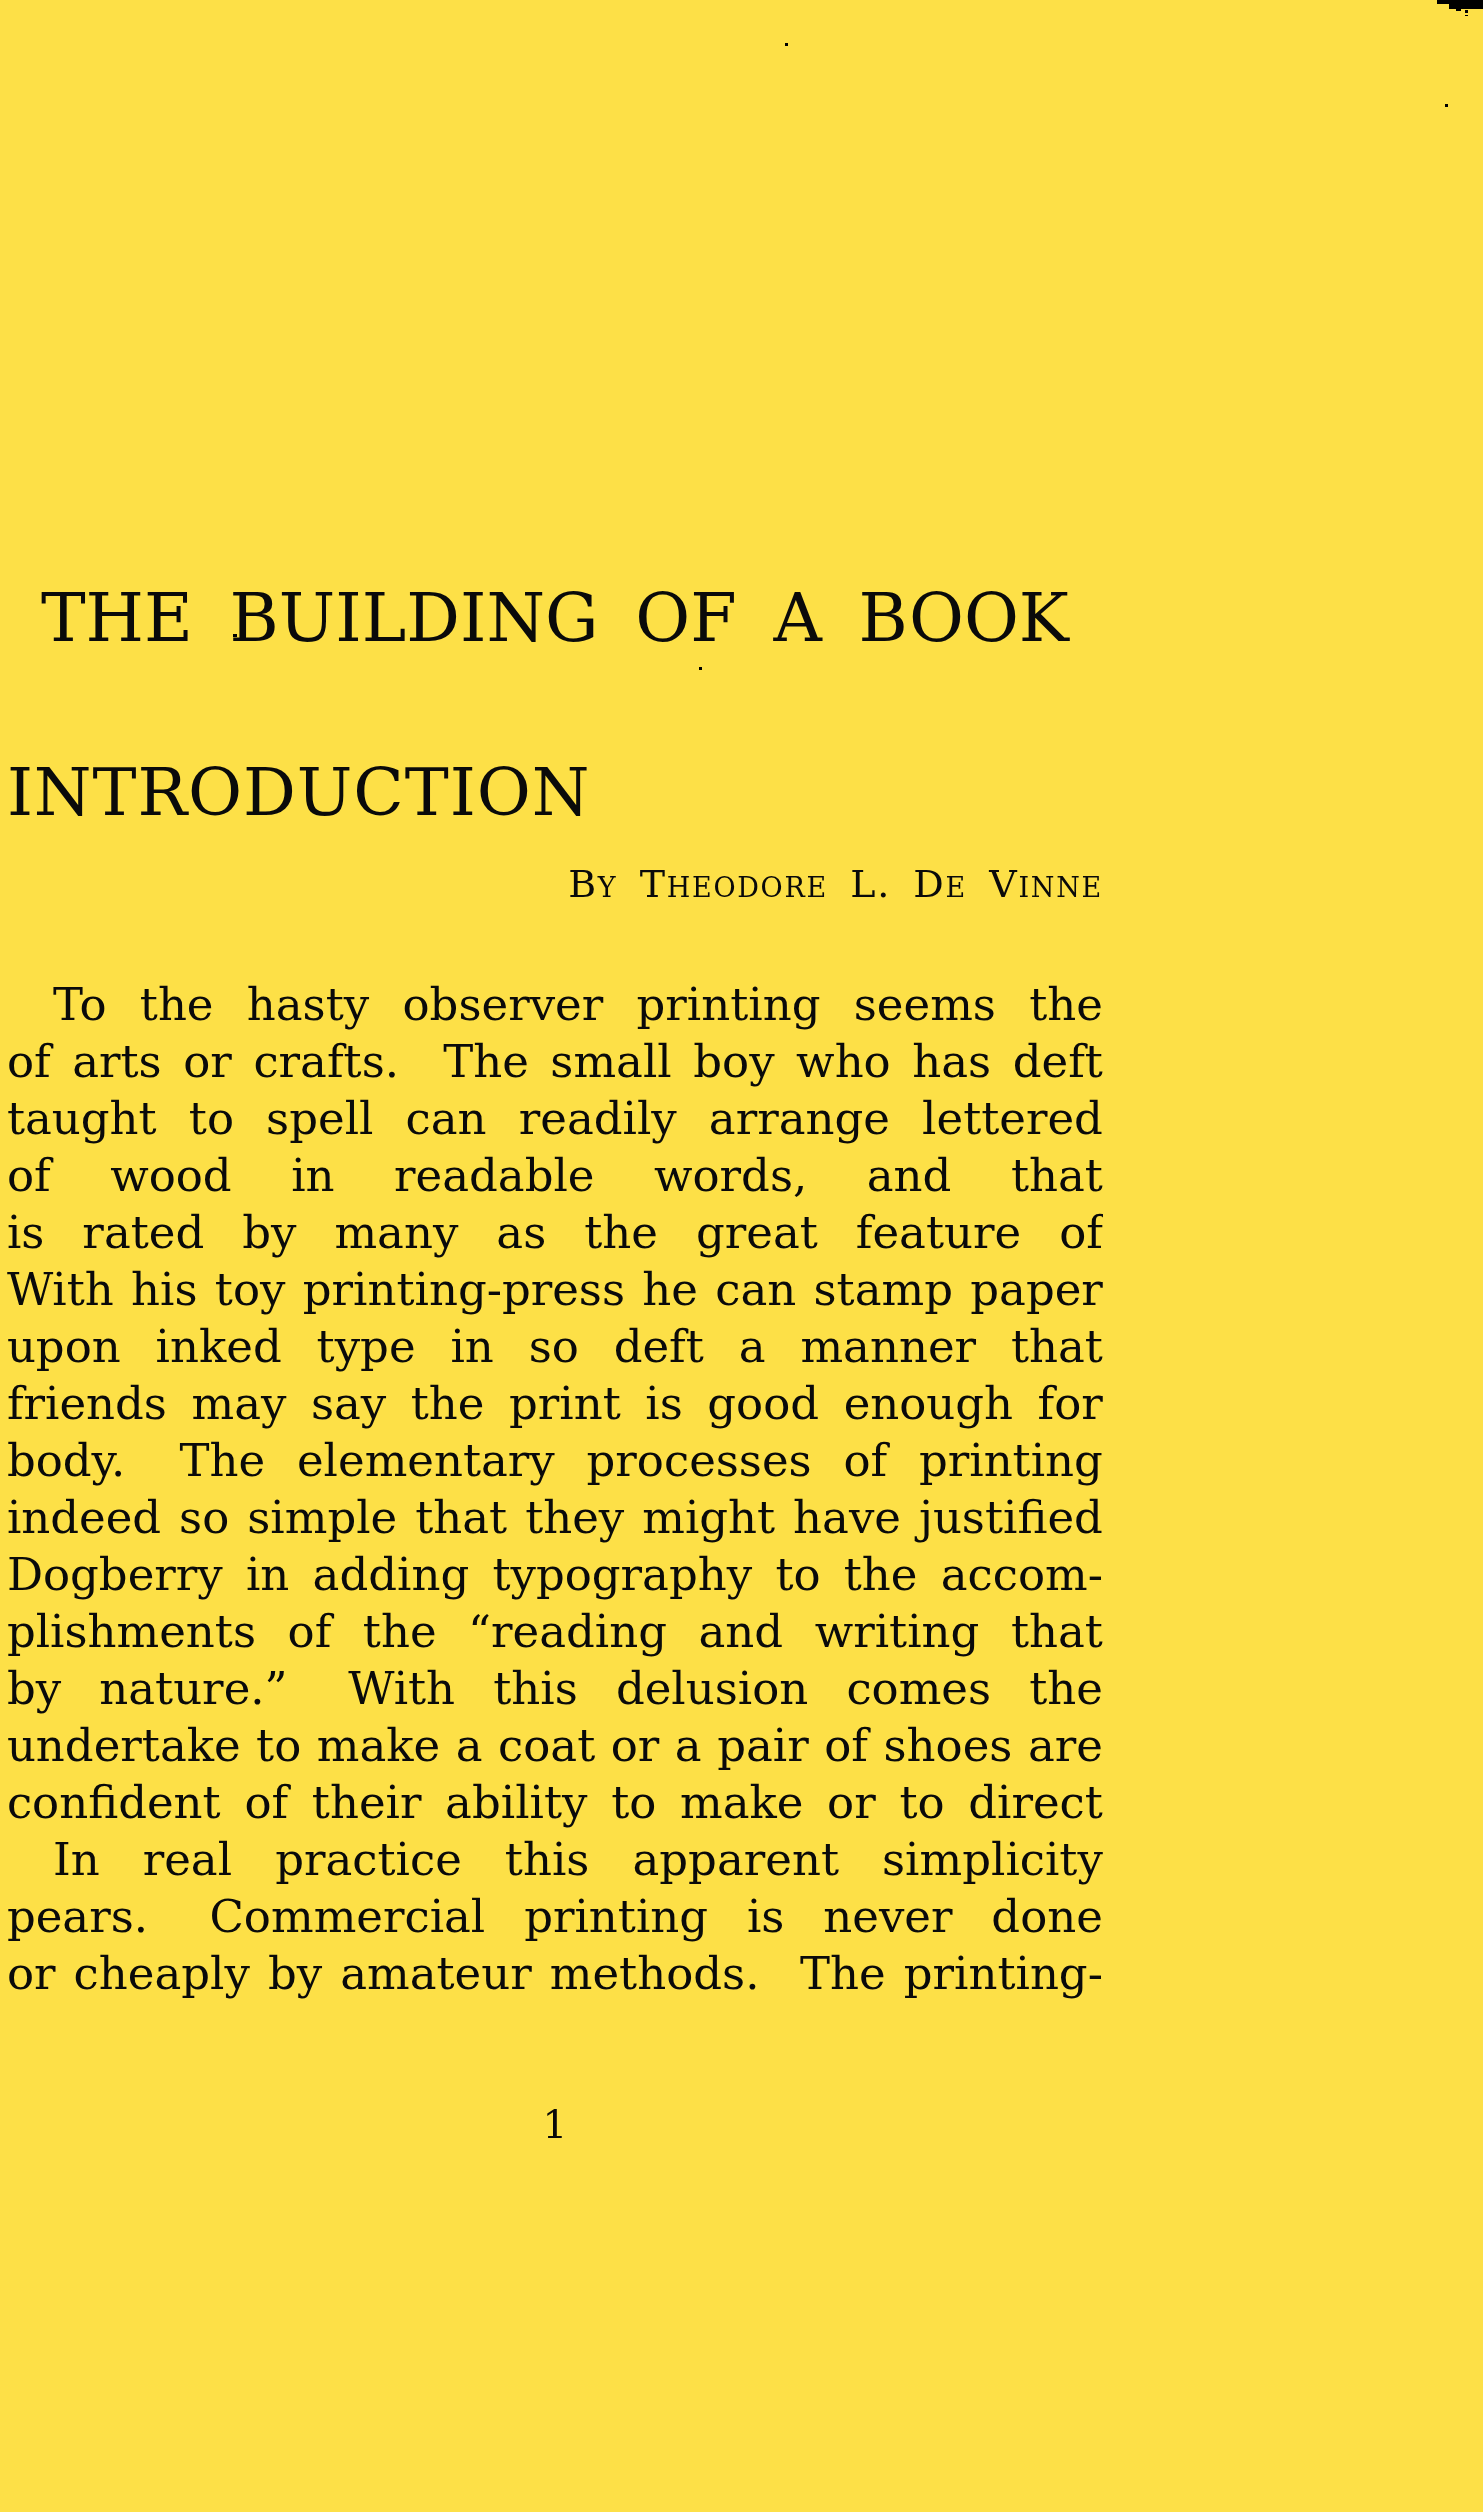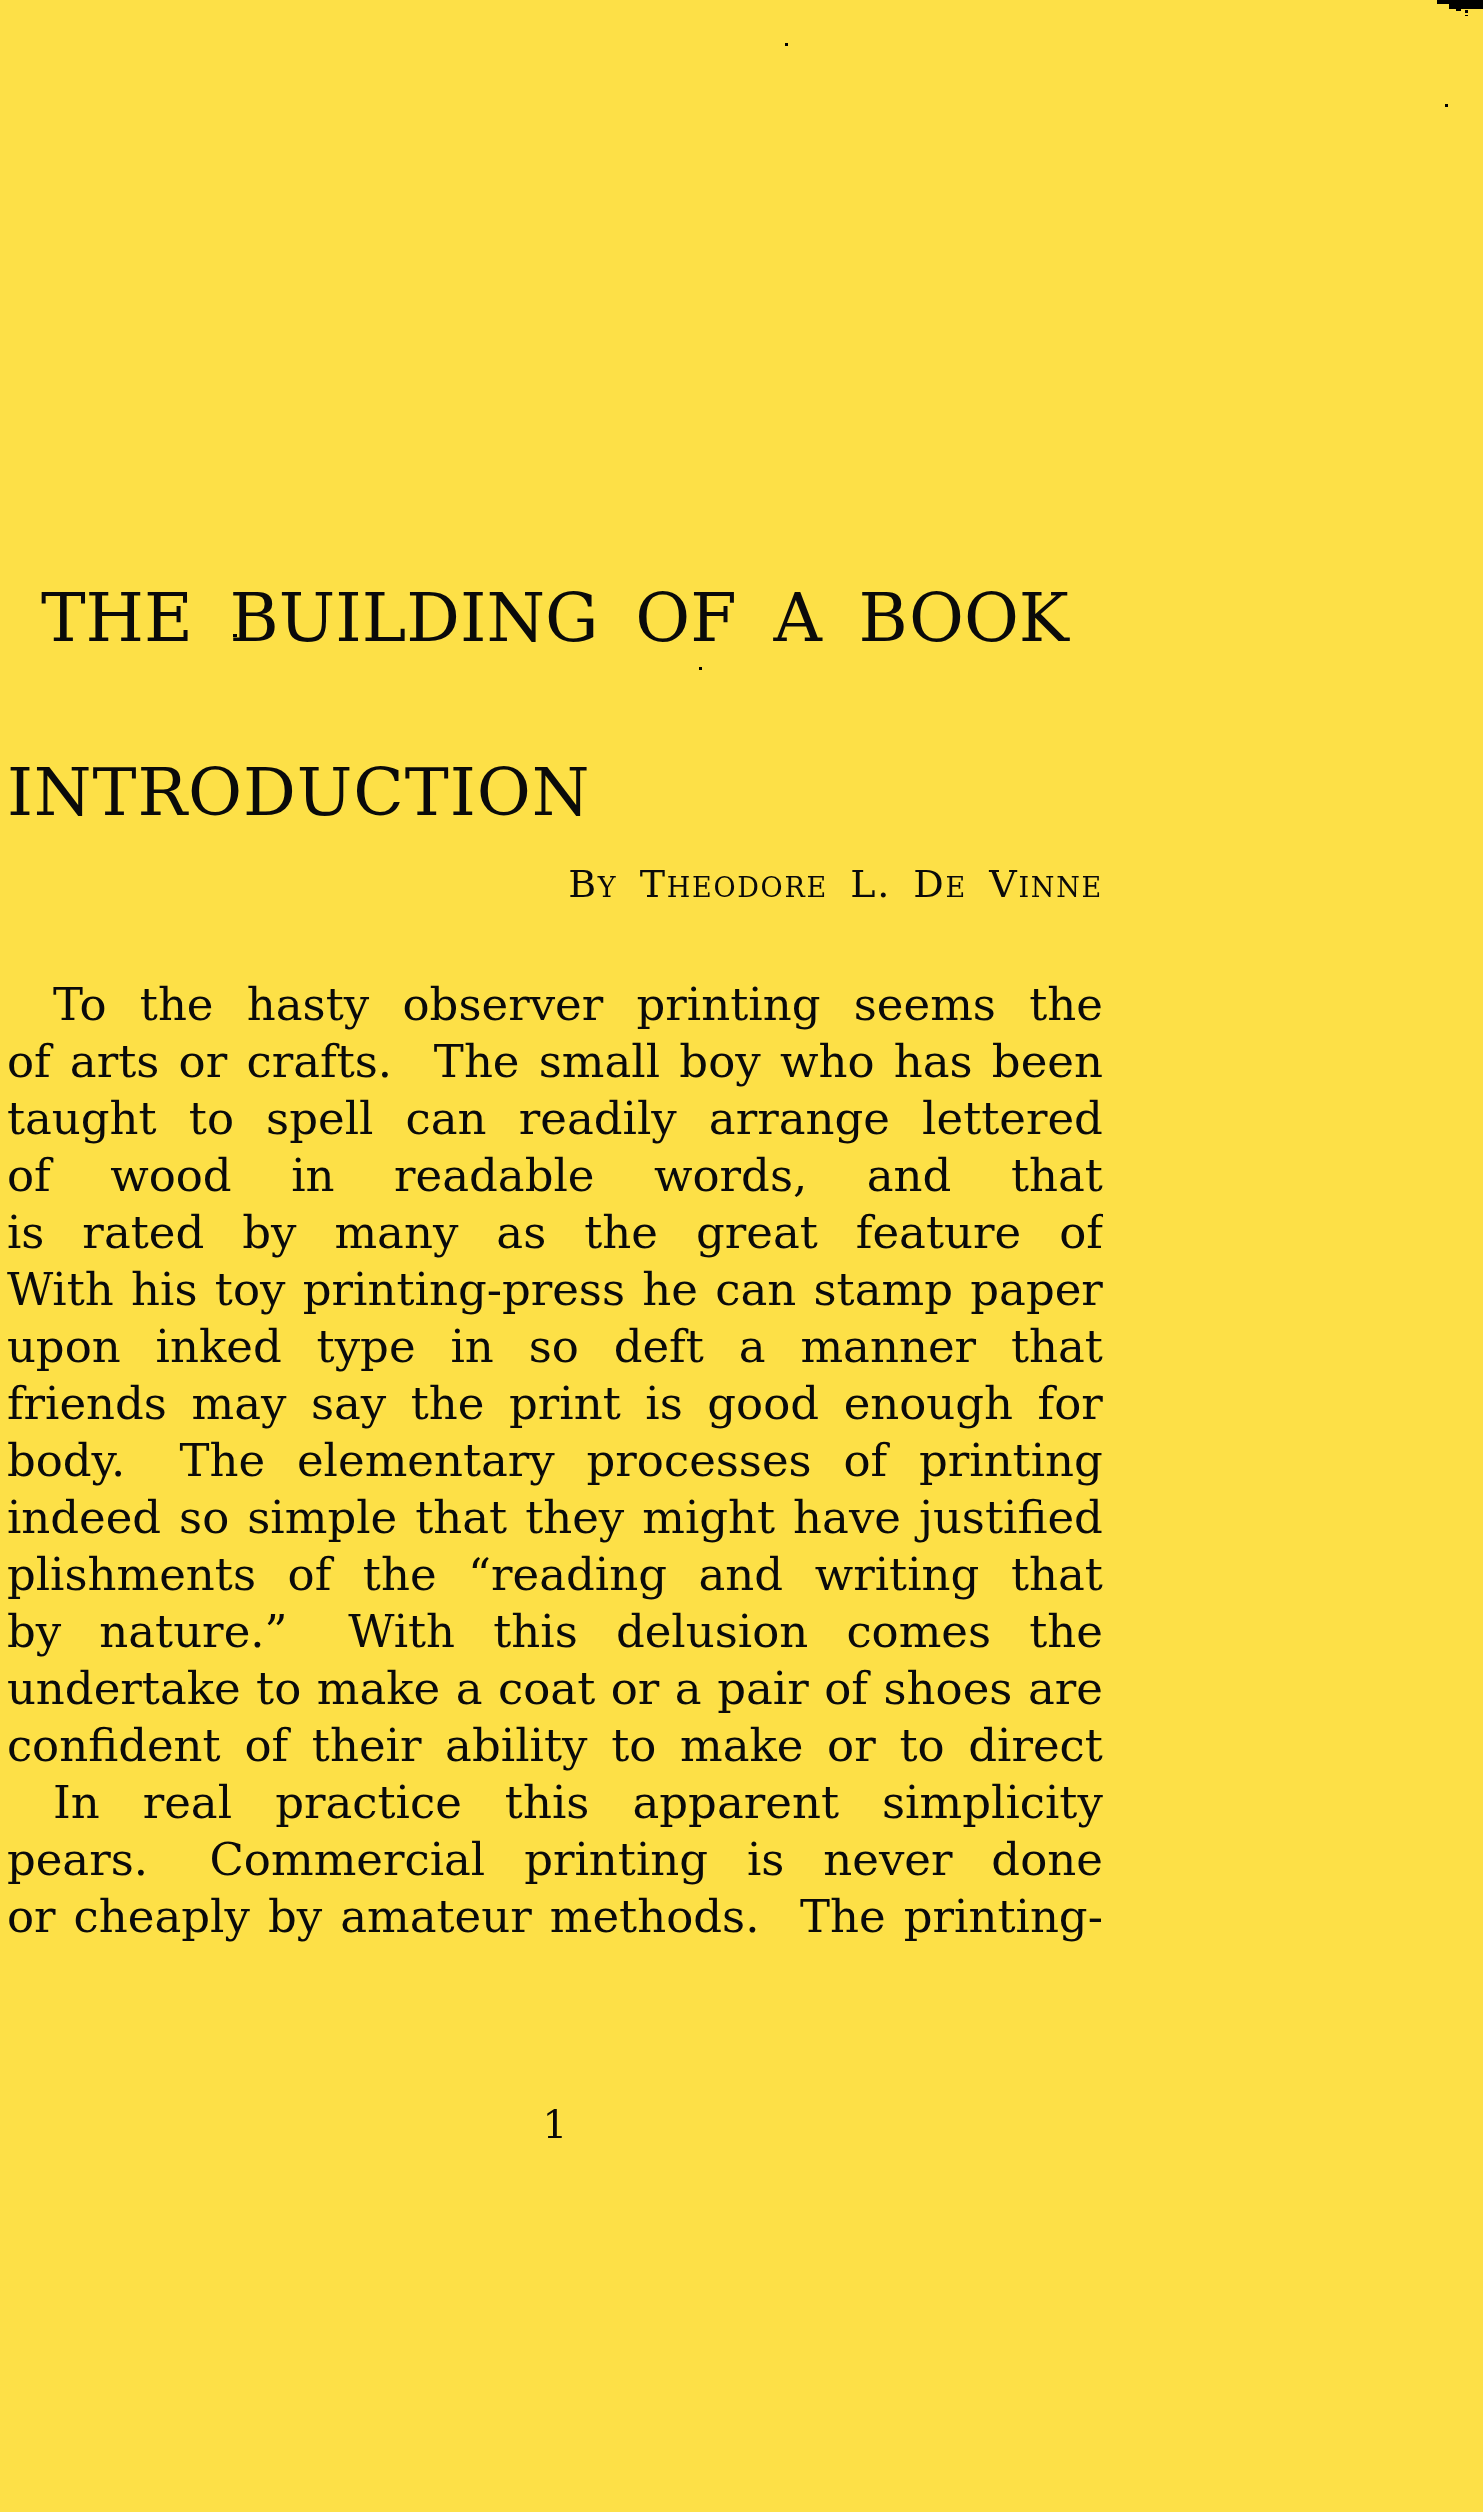--- a/index.html
+++ b/index.html
@@ -85,29 +85,30 @@
   <div class="column">
 
     <div class="book-title">THE BUILDING OF A BOOK</div>
 
     <div class="section-heading">INTRODUCTION</div>
 
     <div class="byline">By Theodore L. De Vinne</div>
 
     <div class="body-text">
       <div class="line indent">To the hasty observer printing seems the simplest</div>
-      <div class="line">of arts or crafts.  The small boy who has been</div>
+      <div class="line">of arts or crafts.  The small boy who has deft</div>
       <div class="line">taught to spell can readily arrange lettered blocks</div>
       <div class="line">of wood in readable words, and that arrangement</div>
       <div class="line">is rated by many as the great feature of printing.</div>
       <div class="line">With his toy printing-press he can stamp paper</div>
       <div class="line">upon inked type in so deft a manner that admiring</div>
       <div class="line">friends may say the print is good enough for any-</div>
       <div class="line">body.  The elementary processes of printing are</div>
       <div class="line">indeed so simple that they might have justified</div>
+      <div class="line">Dogberry in adding typography to the accom-</div>
       <div class="line">plishments of the “reading and writing that come</div>
       <div class="line">by nature.”  With this delusion comes the desire</div>
       <div class="line">undertake to make a coat or a pair of shoes are</div>
       <div class="line">confident of their ability to make or to direct the</div>
       <div class="line indent">In real practice this apparent simplicity disap-</div>
       <div class="line">pears.  Commercial printing is never done quickly</div>
       <div class="line">or cheaply by amateur methods.  The printing-</div>
     </div>
 
     <div class="page-number">1</div>

